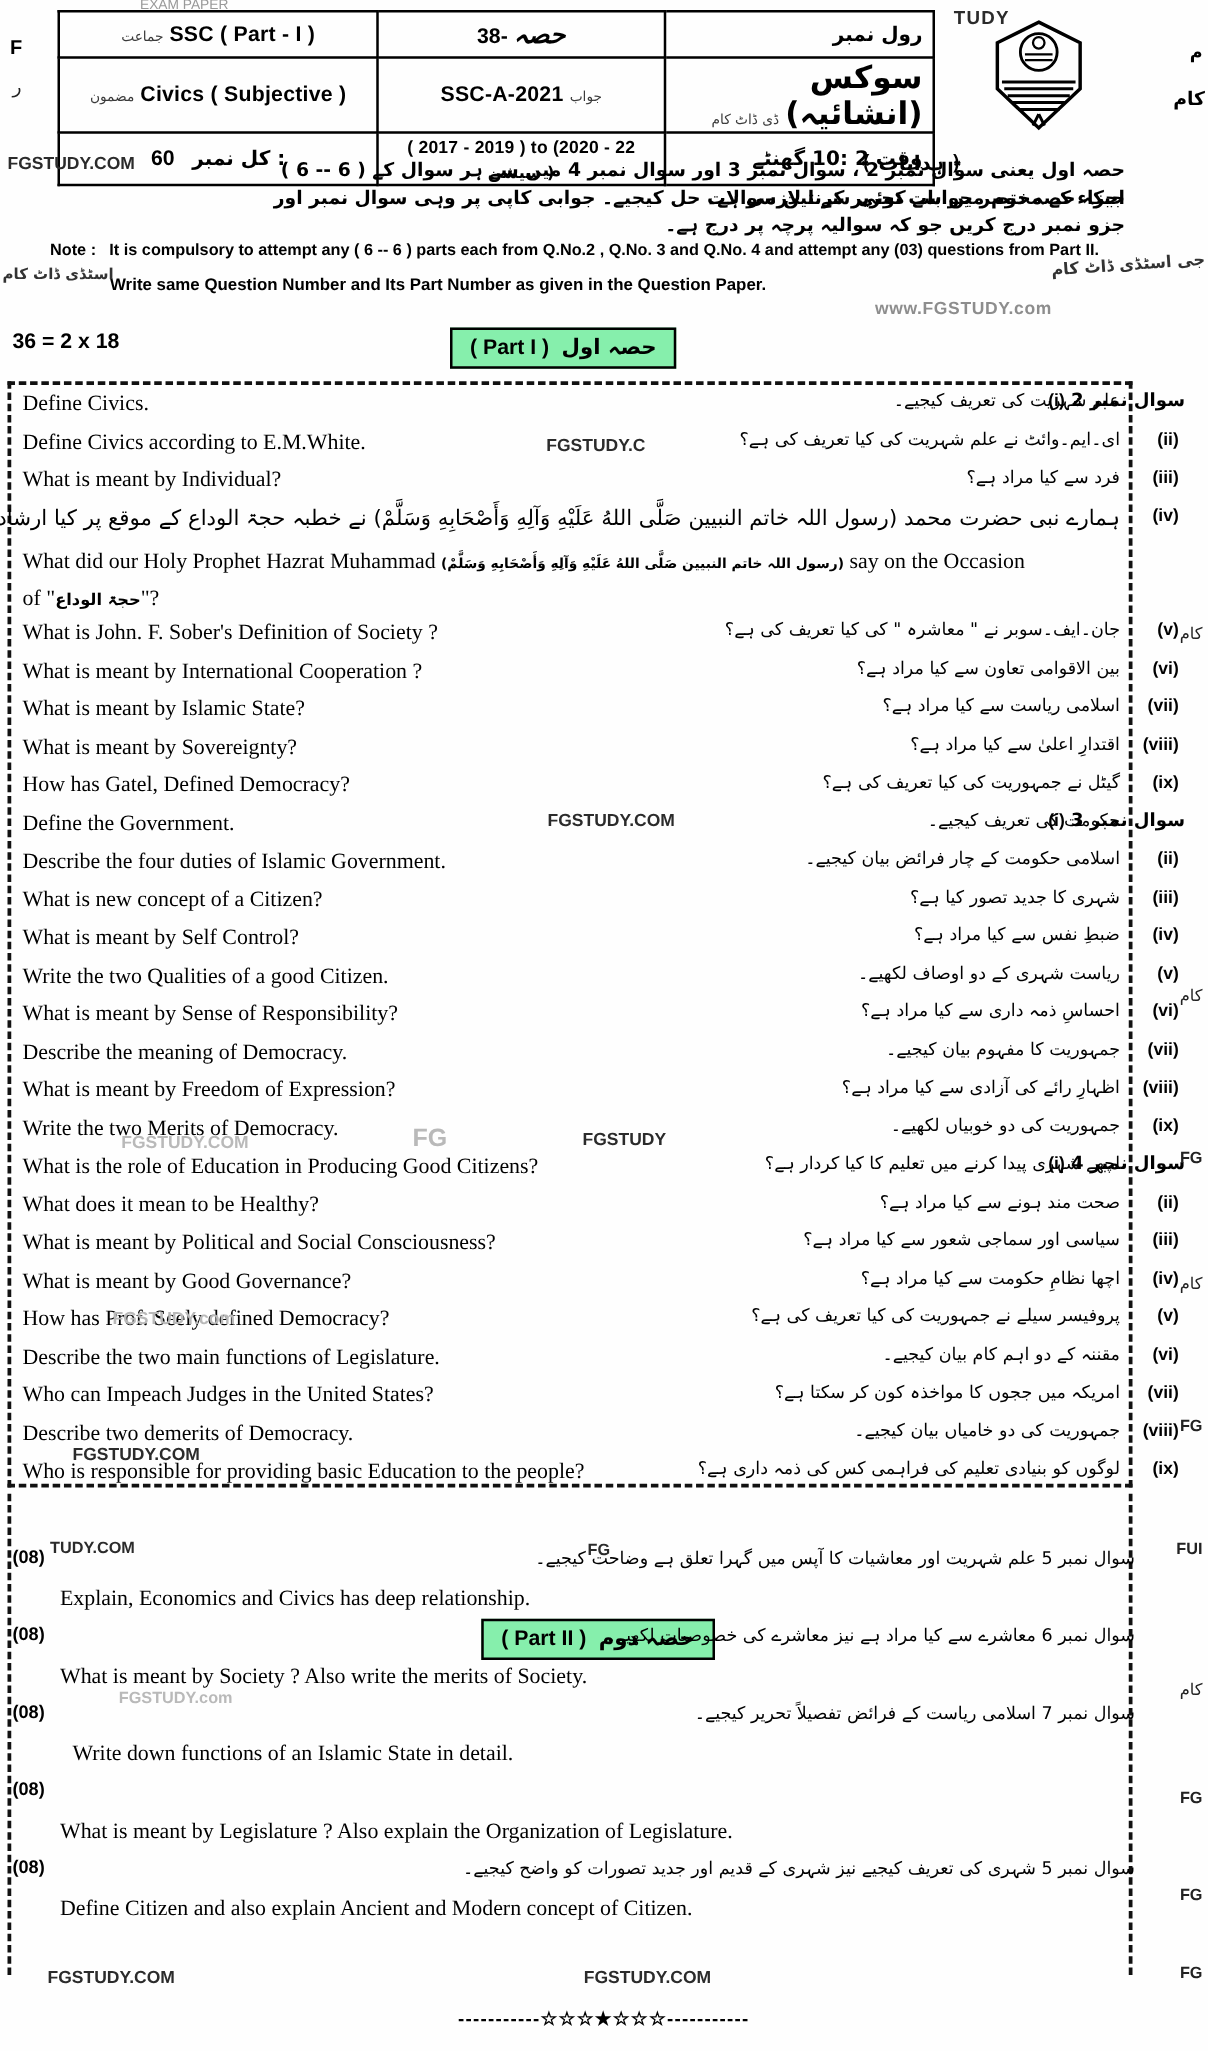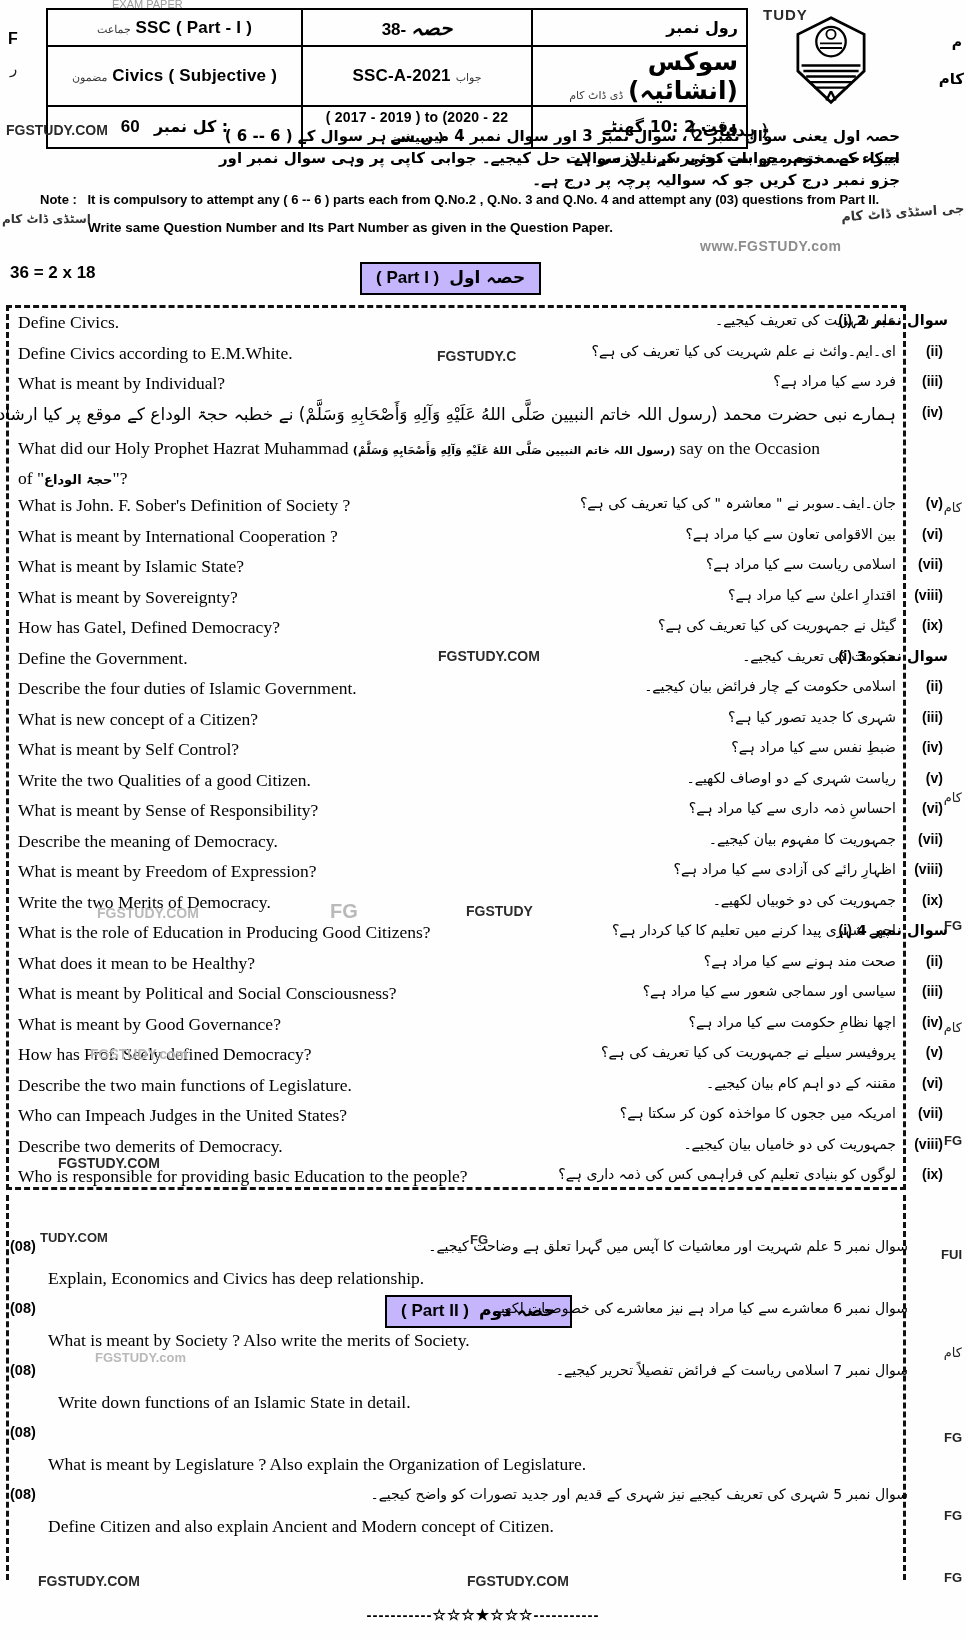--- a/index.html
+++ b/index.html
@@ -117,21 +117,21 @@
   
   .marks-left {
     position:absolute; left: 10px; top: 263px;
     font-family:"Liberation Sans", sans-serif;
     font-weight:bold; font-size:17px;
   }
   .part-box {
     position:absolute;
     border: 2.5px solid #000;
     padding: 3px 14px 5px;
-    background: #c4b5fd;
+    background: #86efac;
     font-weight: bold;
     white-space: nowrap;
   }
   #part1box { left: 360px; top: 262px; }
   #part2box { left: 385px; top: 1295px; }
   .part-en {
     font-family:"Liberation Sans", sans-serif;
     font-size: 17px;
   }
   .part-ur {
@@ -536,21 +536,21 @@
   <div class="wm wm-faint" style="left:90px; top:1046px; font-size:14px;">FGSTUDY.com</div>
   <div class="wm" style="left:58px; top:1155px; font-size:14px;">FGSTUDY.COM</div>
   <div class="wm" style="left:40px; top:1230px; font-size:13px;">TUDY.COM</div>
   <div class="wm wm-faint" style="left:95px; top:1350px; font-size:13px;">FGSTUDY.com</div>
   <div class="wm" style="left:470px; top:1232px; font-size:13px;">FG</div>
   <div class="wm" style="left:38px; top:1573px; font-size:14px;">FGSTUDY.COM</div>
   <div class="wm" style="left:467px; top:1573px; font-size:14px;">FGSTUDY.COM</div>
 
   <div class="fg-edge" style="top:918px;">FG</div>
   <div class="fg-edge" style="top:1133px;">FG</div>
-  <div class="fg-edge" style="top:1231px;margin-top:16px;">FUI</div>
+  <div class="fg-edge" style="top:1231px;">FUI</div>
   <div class="fg-edge" style="top:1430px;">FG</div>
   <div class="fg-edge" style="top:1508px;">FG</div>
   <div class="fg-edge" style="top:1570px;">FG</div>
   <div class="ur-edge" style="right:4px; top:500px;">کام</div>
   <div class="ur-edge" style="right:4px; top:790px;">کام</div>
   <div class="ur-edge" style="right:4px; top:1020px;">کام</div>
   <div class="ur-edge" style="right:4px; top:1345px;">کام</div>
 
   <div class="footer-stars">
     <span class="star-line">-----------☆☆☆★☆☆☆-----------</span>

